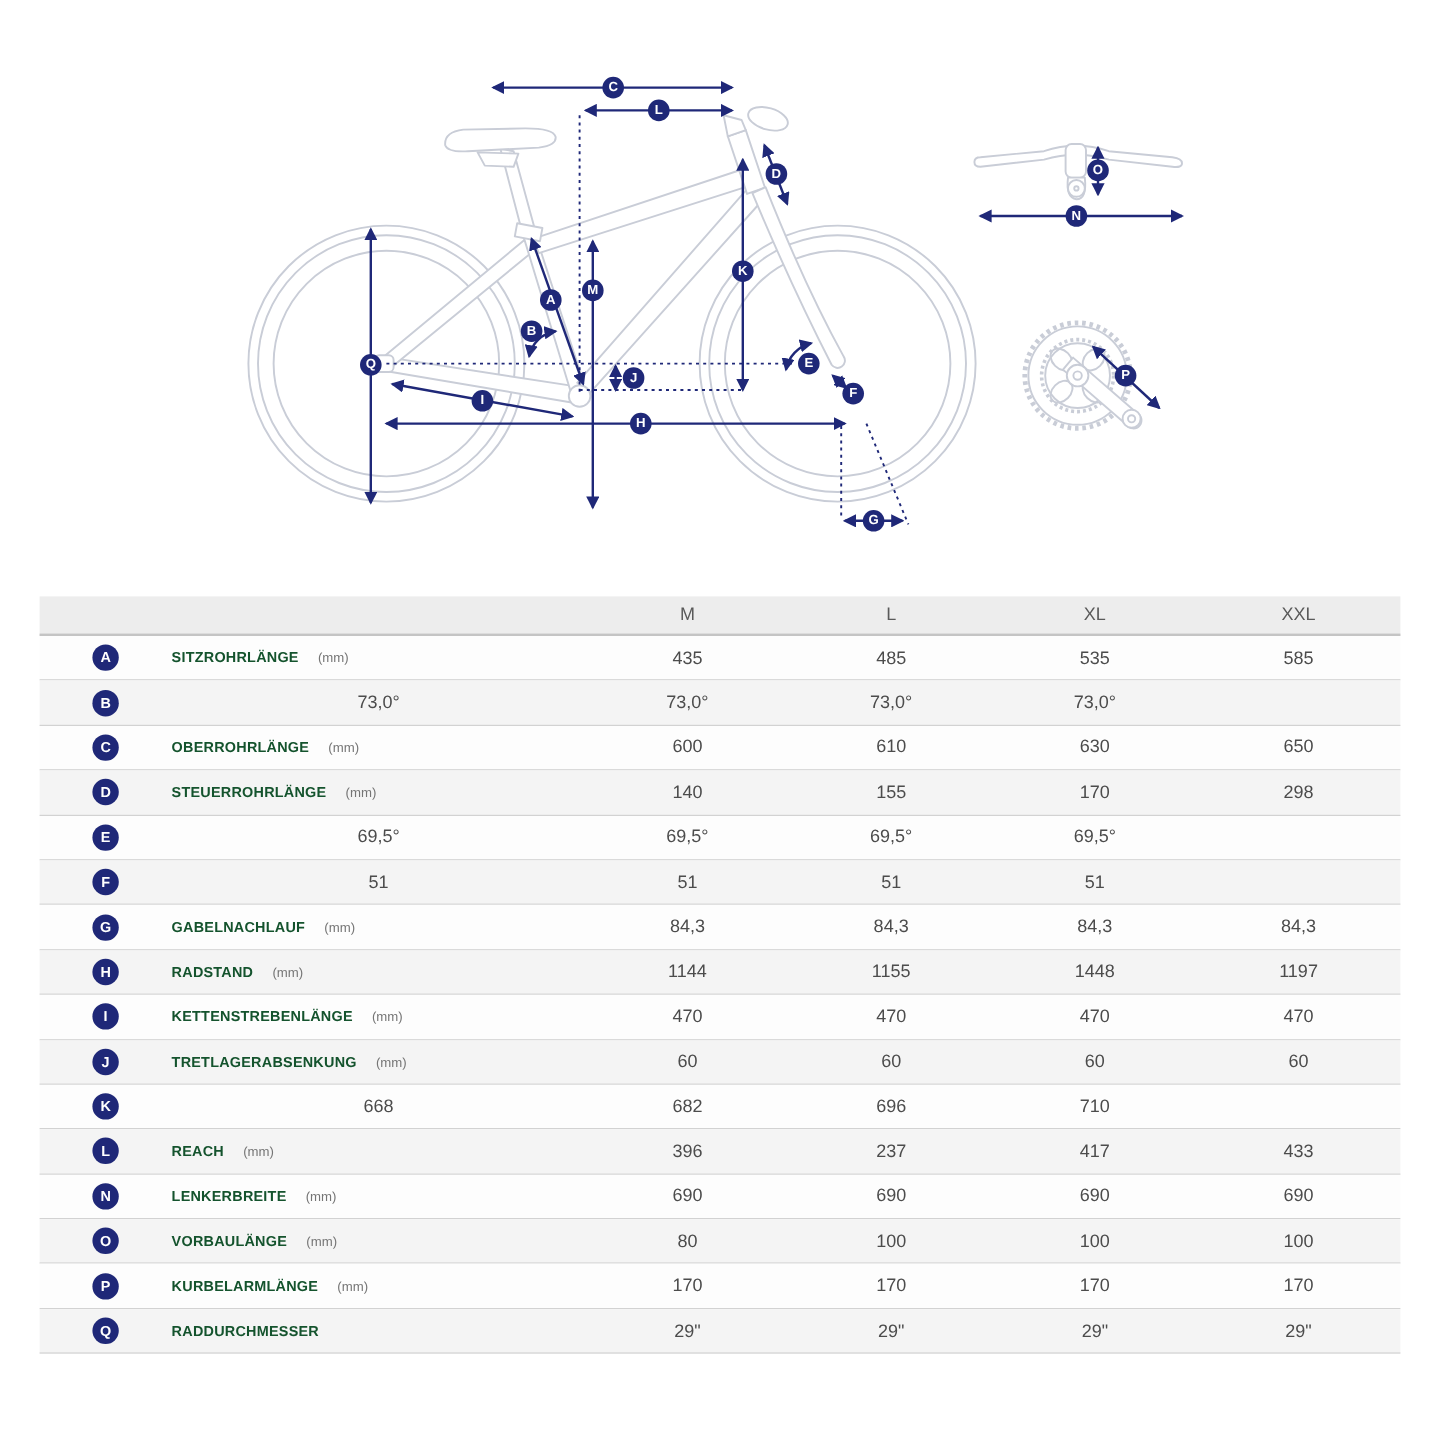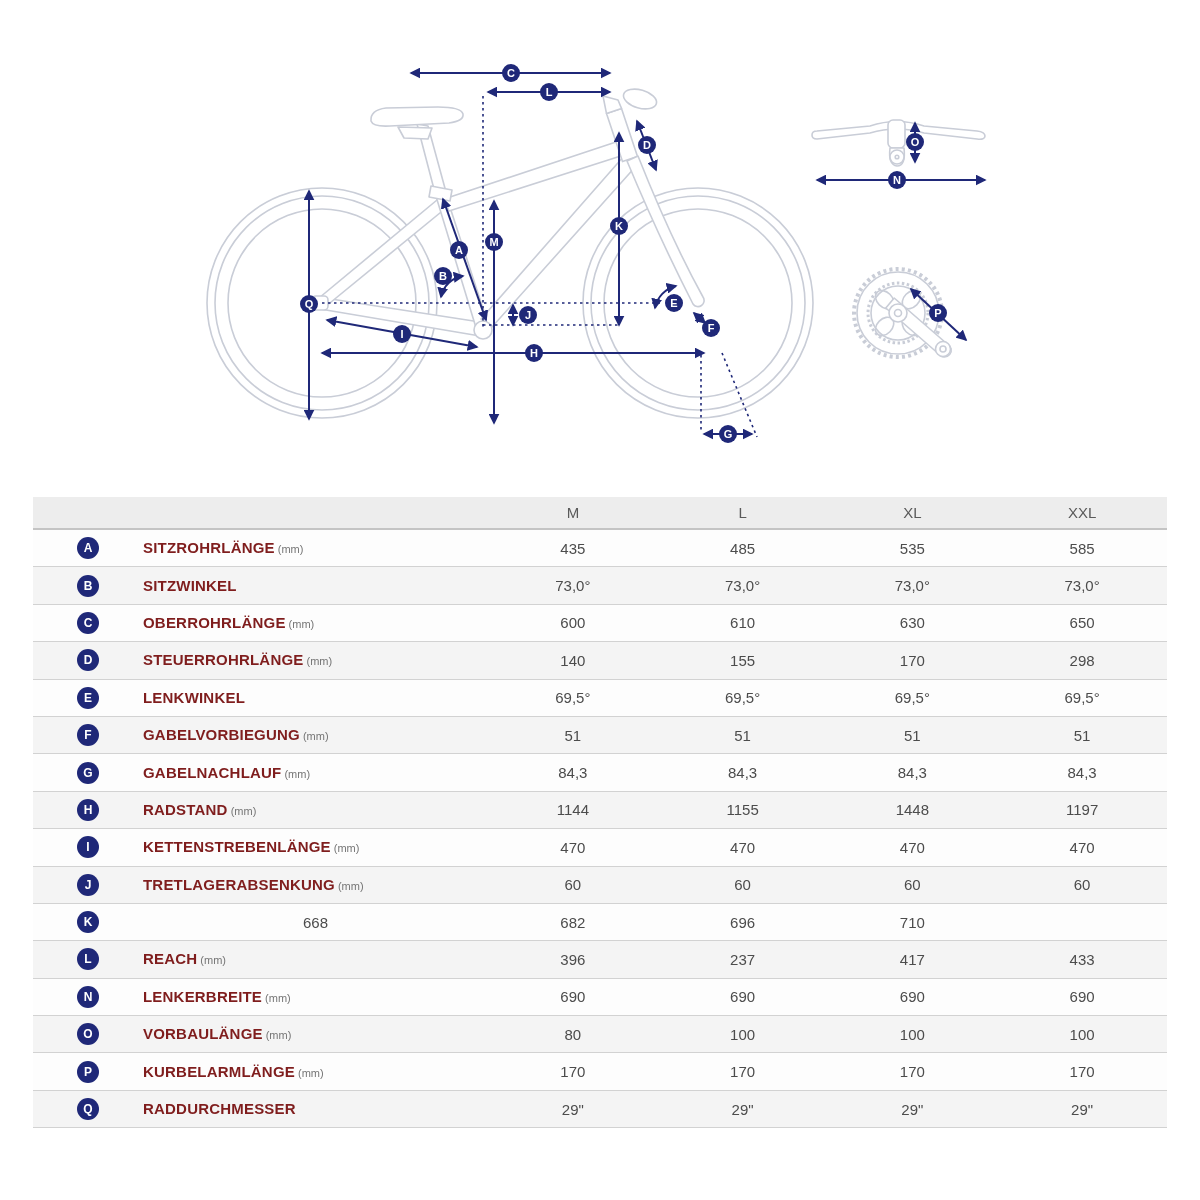--- a/index.html
+++ b/index.html
@@ -39,22 +39,22 @@
   .thead .hcell{font-size:15px;color:#5a5a5a;text-align:center;}
   .trow{height:37.4px;background:#fdfdfd;border-bottom:1px solid #d2d2d2;}
   .trow.alt{background:var(--row-alt);}
   .badge-cell{display:flex;justify-content:center;align-items:center;}
   .tbadge{
     width:22px;height:22px;border-radius:50%;background:var(--navy);
     color:#fff;font-weight:bold;font-size:12px;line-height:1;
     display:flex;align-items:center;justify-content:center;
   }
   .label-cell{white-space:nowrap;}
-  .rlabel{font-size:15px;font-weight:bold;color:#7f1d1d;letter-spacing:.2px;}
-  .runit{font-size:11px;color:#757575;margin-left:3px;}
+  .rlabel{font-size:12px;font-weight:bold;color:#14532d;letter-spacing:.2px;}
+  .runit{font-size:11px;color:#757575;margin-left:16px;}
   .val{font-size:15px;color:#4c4c4c;text-align:center;}
 </style>
 </head>
 <body>
 
 <div class="page">
 
   <div class="diagram">
     <svg width="1200" height="497" viewBox="0 0 1200 497">
       <defs>
@@ -183,23 +183,20 @@
       <div class="val">435</div>
       <div class="val">485</div>
       <div class="val">535</div>
       <div class="val">585</div>
     </div>
 
     <div class="trow alt">
       <div class="badge-cell">
         <span class="tbadge">B</span>
       </div>
-      <div class="label-cell">
-        <span class="rlabel">SITZWINKEL</span><span class="runit"></span>
-      </div>
       <div class="val">73,0°</div>
       <div class="val">73,0°</div>
       <div class="val">73,0°</div>
       <div class="val">73,0°</div>
     </div>
 
     <div class="trow">
       <div class="badge-cell">
         <span class="tbadge">C</span>
       </div>
@@ -222,36 +219,30 @@
       <div class="val">140</div>
       <div class="val">155</div>
       <div class="val">170</div>
       <div class="val">298</div>
     </div>
 
     <div class="trow">
       <div class="badge-cell">
         <span class="tbadge">E</span>
       </div>
-      <div class="label-cell">
-        <span class="rlabel">LENKWINKEL</span><span class="runit"></span>
-      </div>
       <div class="val">69,5°</div>
       <div class="val">69,5°</div>
       <div class="val">69,5°</div>
       <div class="val">69,5°</div>
     </div>
 
     <div class="trow alt">
       <div class="badge-cell">
         <span class="tbadge">F</span>
       </div>
-      <div class="label-cell">
-        <span class="rlabel">GABELVORBIEGUNG</span><span class="runit">(mm)</span>
-      </div>
       <div class="val">51</div>
       <div class="val">51</div>
       <div class="val">51</div>
       <div class="val">51</div>
     </div>
 
     <div class="trow">
       <div class="badge-cell">
         <span class="tbadge">G</span>
       </div>

